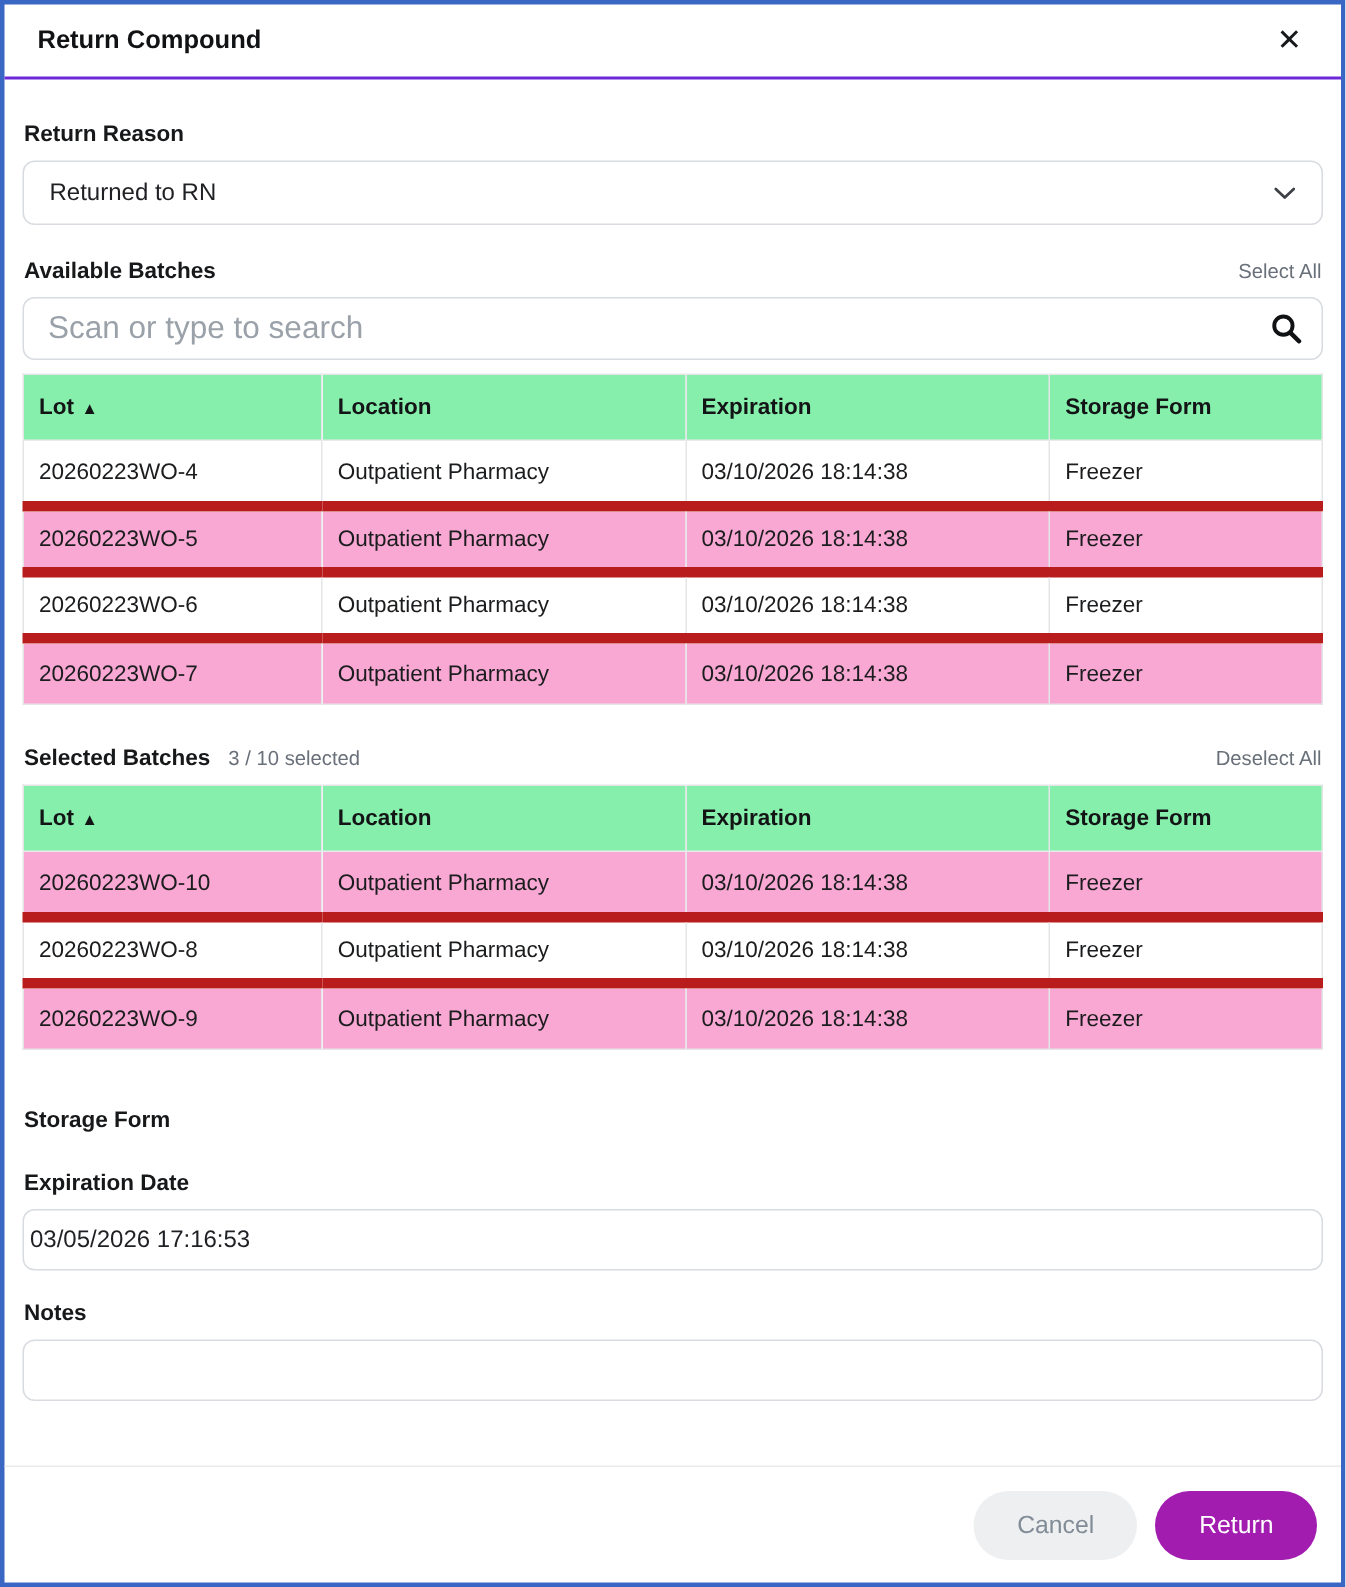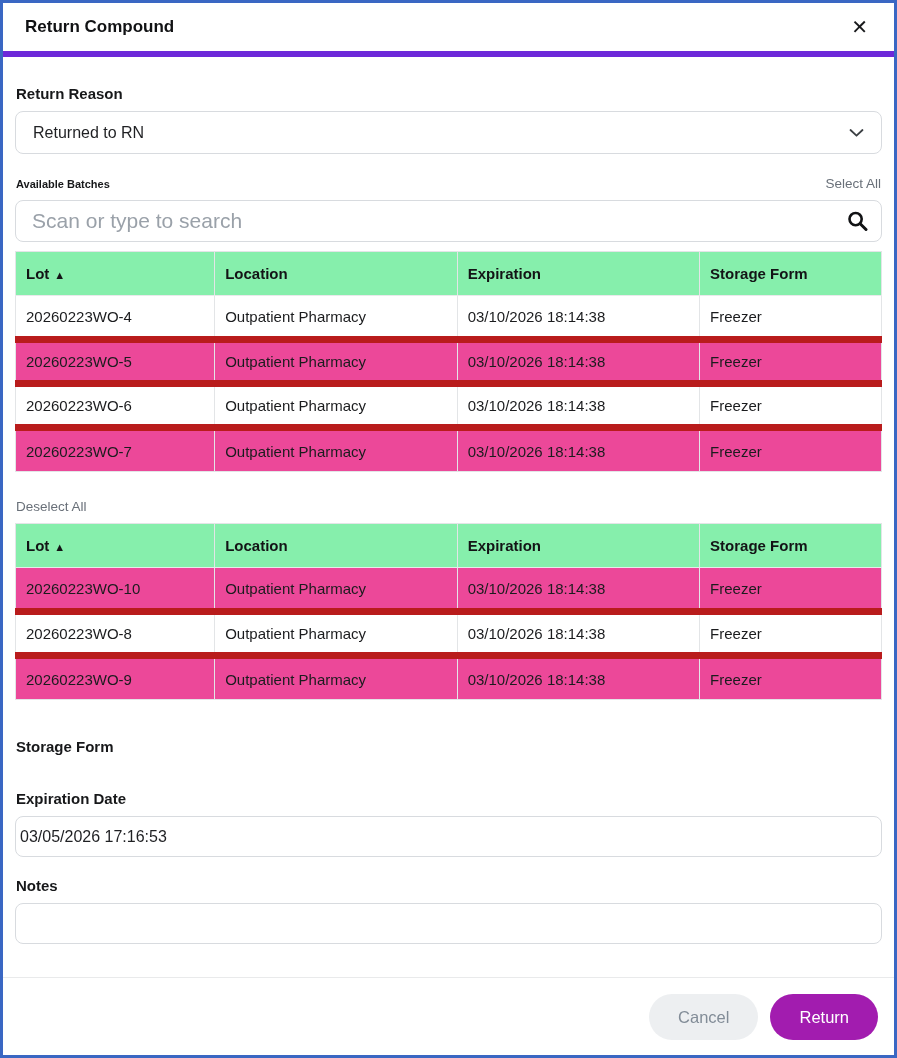--- a/index.html
+++ b/index.html
@@ -12,21 +12,21 @@
   .modal {
     width: 897px; height: 1058px;
     border: 3px solid #3a67c3;
     background: #fff;
     display: flex; flex-direction: column;
   }
   
   .modal-header {
     display: flex; align-items: center; justify-content: space-between;
     padding: 12px 22px 12px 22px;
-    border-bottom: 6px solid #6d28d9;
+    border-bottom: 2px solid #6d28d9;
     min-height: 45px;
   }
   .modal-title { font-size: 17px; font-weight: 700; color: #111214; }
   .close-btn {
     background: none; border: none; font-size: 20px; line-height: 1;
     color: #17181a; cursor: pointer; padding: 2px 4px; font-weight: 400;
   }
   
   .modal-body { padding: 0 12px; flex: 1 1 auto; }
   .field-label {
@@ -42,21 +42,21 @@
   }
   .select-caret {
     position: absolute; right: 17px; top: 50%; transform: translateY(-50%);
     display: flex; align-items: center;
   }
   .section-row {
     display: flex; align-items: baseline; justify-content: space-between;
     margin: 22px 1px 9px 1px;
   }
   .section-row .left { display: flex; align-items: baseline; gap: 12px; }
-  .section-label { font-size: 11px; font-weight: 700; color: #17181a; }
+  .section-label { font-size: 15px; font-weight: 700; color: #17181a; }
   .muted-small { font-size: 13.5px; color: #697079; font-weight: 400; }
   .link-btn {
     background: none; border: none; font-size: 13.5px; color: #697079;
     cursor: pointer; font-family: inherit;
   }
   .search-wrap { position: relative; margin-bottom: 9px; }
   .search-input {
     width: 100%; height: 42px; border: 1px solid #d8dbdf; border-radius: 8px;
     padding: 0 44px 0 16px; font-size: 21px; color: #1f2023;
     font-family: inherit; outline: none;
@@ -77,21 +77,21 @@
     font-size: 15px; overflow: hidden; white-space: nowrap;
   }
   .batch-table th:last-child, .batch-table td:last-child { border-right: none; }
   .batch-table th {
     font-weight: 700; color: #131416; border-bottom: 1px solid #e9eaeb; background: #86efac;
   }
   .batch-table td { color: #1b1c1e; border-bottom: 7px solid #b91c1c; }
   .batch-table tr:last-child td { border-bottom: none; }
   .batch-table col.c1 { width: 23%; } .batch-table col.c2 { width: 28%; }
   .batch-table col.c3 { width: 28%; } .batch-table col.c4 { width: 21%; }
-  tr.striped { background: #ec4899; }
+  tr.striped { background: #f9a8d4; }
   tr.row-click { cursor: pointer; }
   .sort-arrow { font-size: 11px; margin-left: 5px; color: #131416; }
   
   .radio-row { display: flex; align-items: center; gap: 26px; margin: 12px 1px 0 1px; }
   .radio-opt { display: flex; align-items: center; gap: 9px; font-size: 16px; color: #1b1c1e; cursor: pointer; }
   .radio-circle {
     width: 20px; height: 20px; border-radius: 50%;
     border: 2px solid #aeb4bb; background: #fff; flex: 0 0 auto;
   }
   .radio-circle.checked { border: 6px solid #1677f3; }
@@ -202,20 +202,24 @@
           <td>20260223WO-7</td>
           <td>Outpatient Pharmacy</td>
           <td>03/10/2026 18:14:38</td>
           <td>Freezer</td>
         </tr>
       </tbody>
     </table>
 
     
     <div class="section-row" style="margin-top:27px">
+      <div class="left">
+        <span class="section-label">Selected Batches</span>
+        <span class="muted-small">3 / 10 selected</span>
+      </div>
       <button class="link-btn">Deselect All</button>
     </div>
 
     <table class="batch-table">
       <colgroup>
           <col class="c1">
           <col class="c2">
           <col class="c3">
           <col class="c4">
         </colgroup>
@@ -248,21 +252,21 @@
           <td>03/10/2026 18:14:38</td>
           <td>Freezer</td>
         </tr>
       </tbody>
     </table>
 
     
     <div class="field-label spacer-storage" style="margin-top:38px; margin-bottom:0;">Storage Form</div>
 
     
-    <div class="field-label" style="margin-top:35px">Expiration Date</div>
+    <div class="field-label" style="margin-top:25px">Expiration Date</div>
     <input class="text-input" type="text" value="03/05/2026 17:16:53" style="">
 
     
     <div class="field-label" style="margin-top:20px">Notes</div>
     <textarea class="notes-input" style=""></textarea>
 
   </div>
 
   <div class="modal-footer">
     <button class="btn btn-cancel">Cancel</button>

